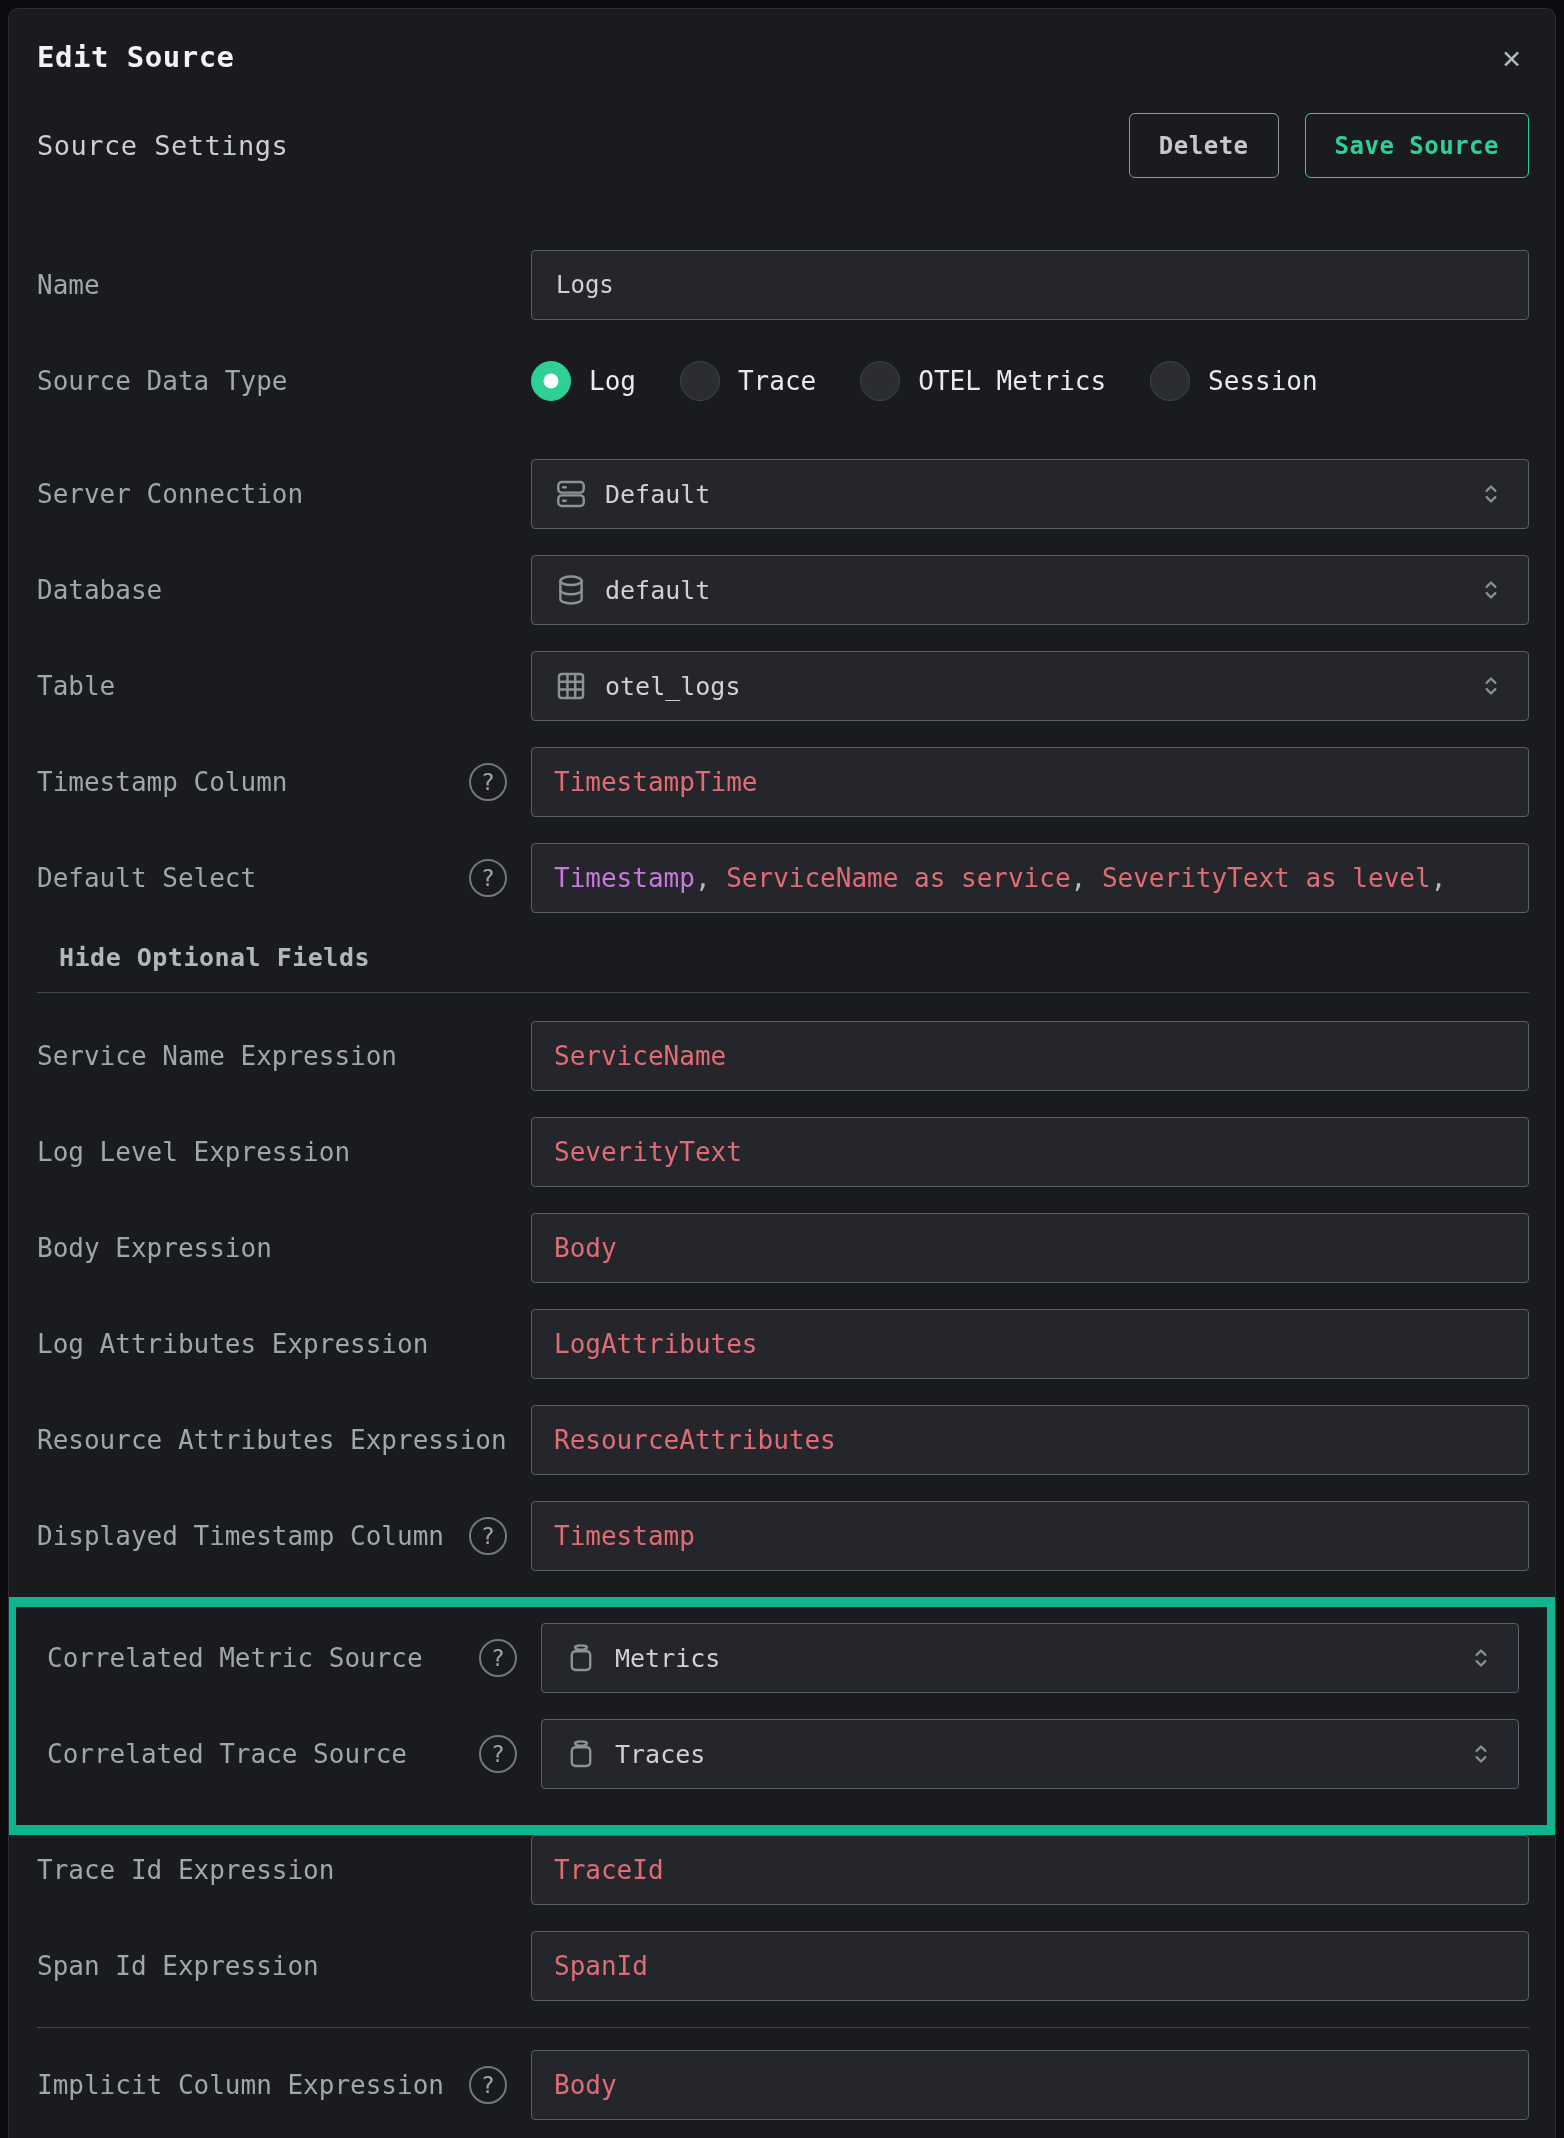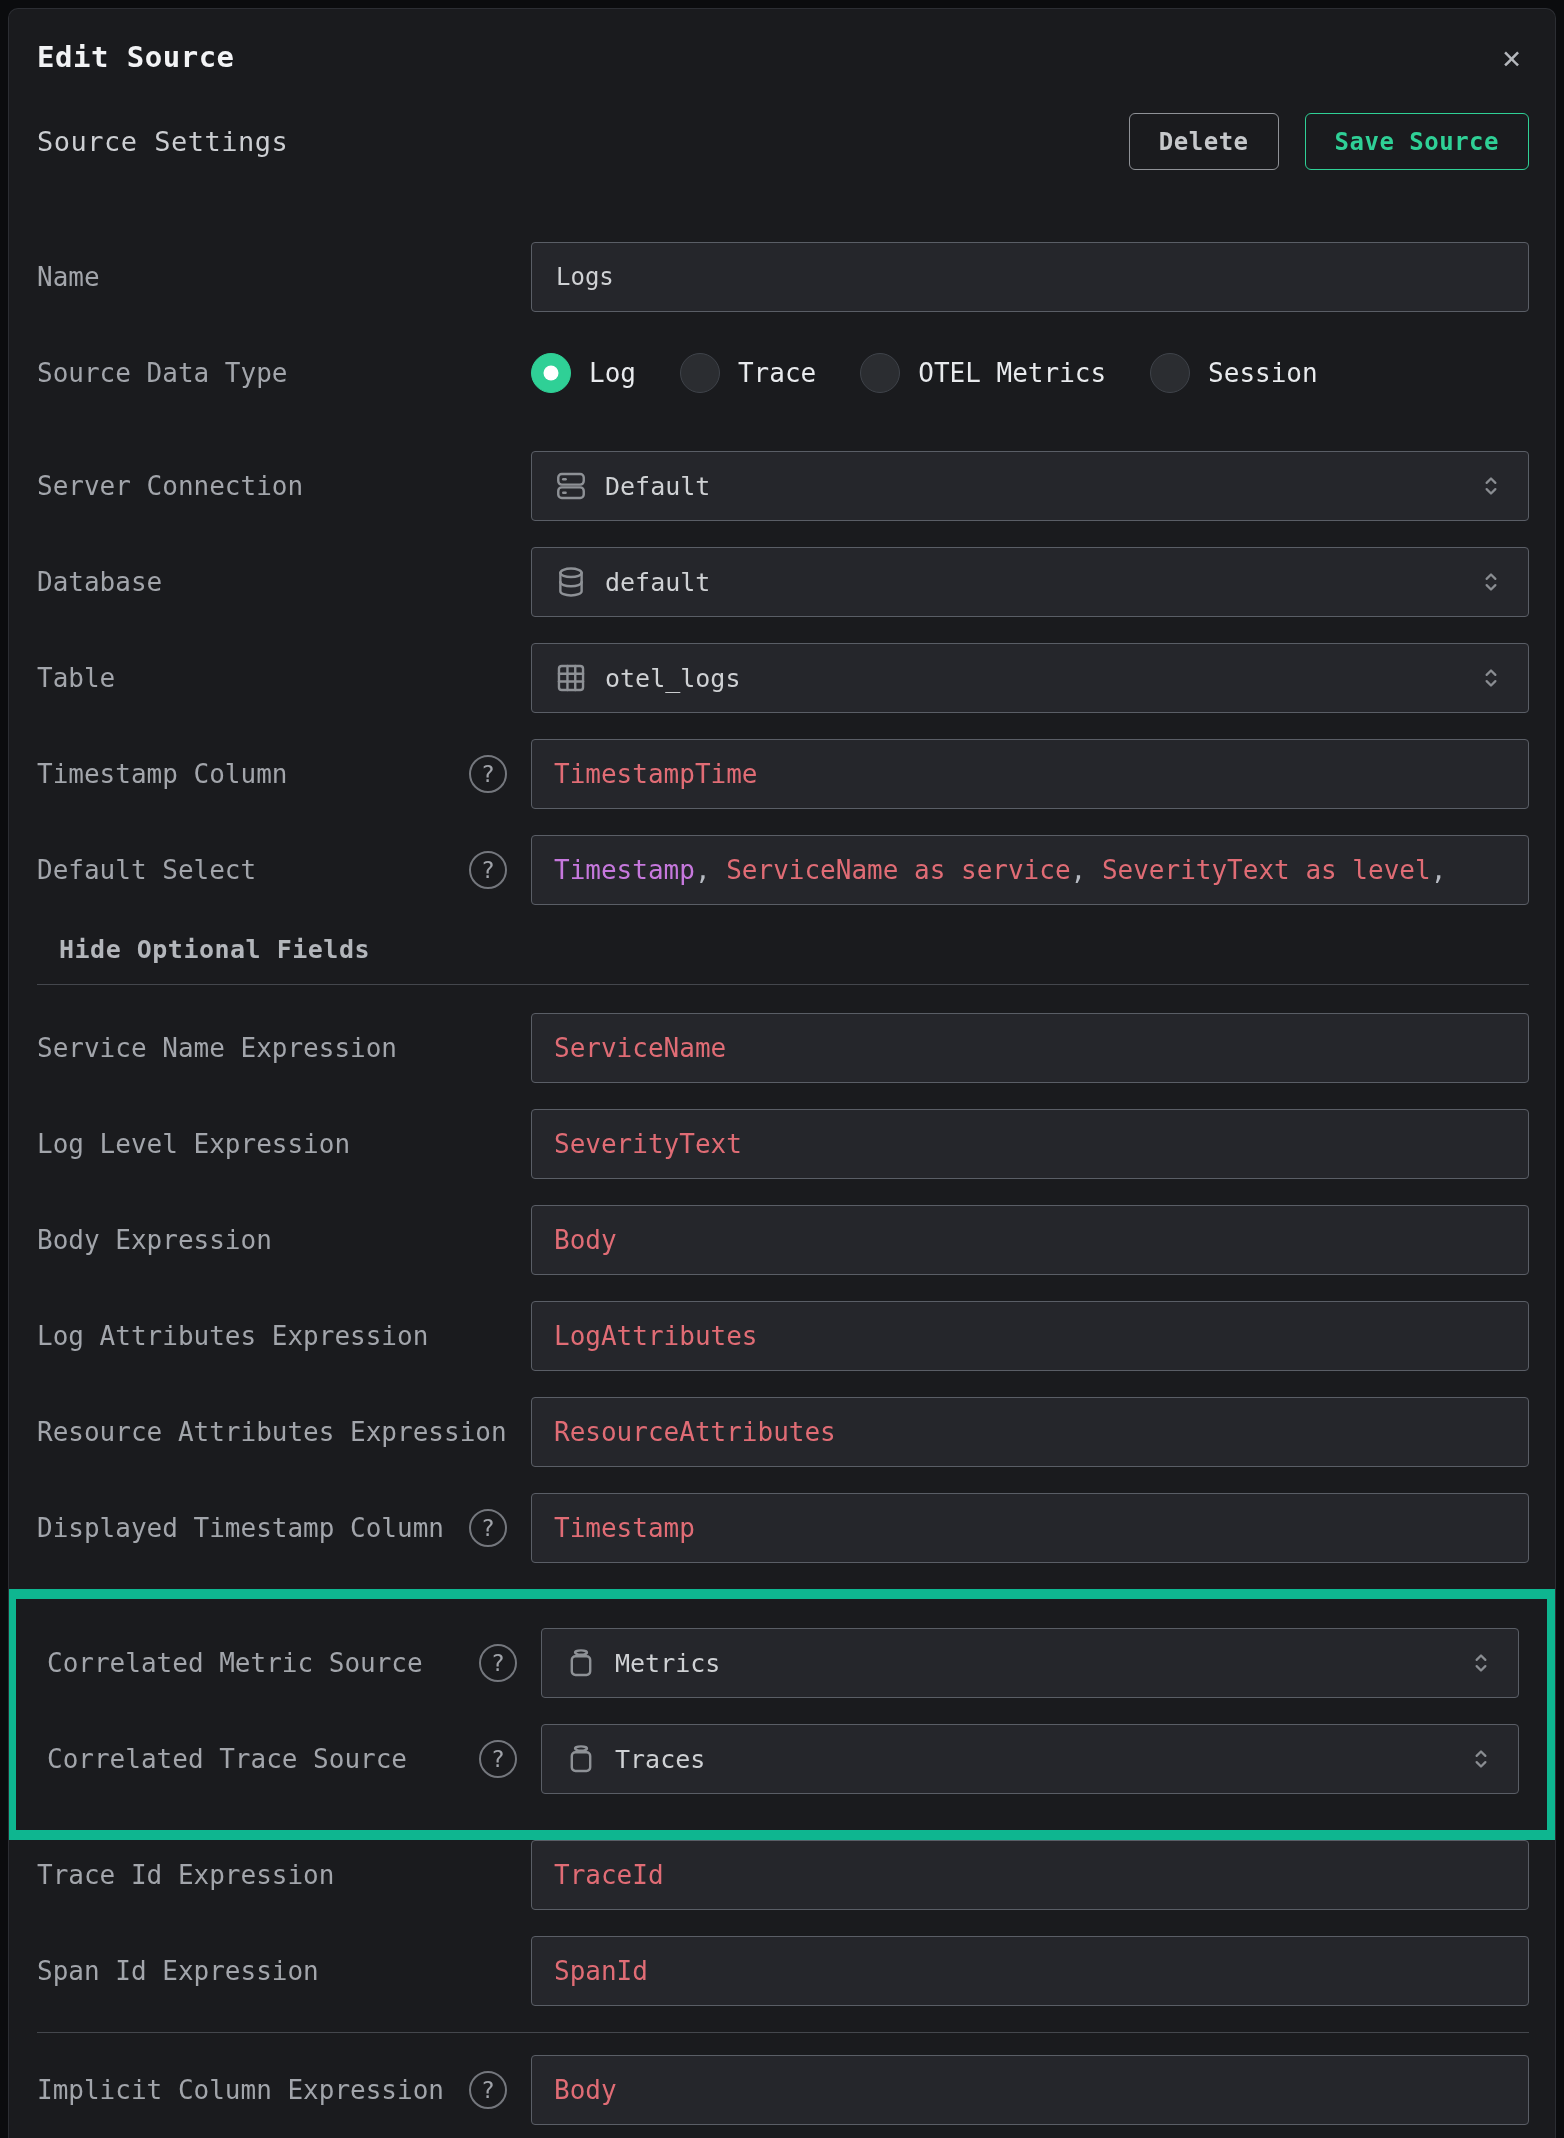--- a/index.html
+++ b/index.html
@@ -42,21 +42,21 @@
   .close-btn{
     background:none;border:none;cursor:pointer;
     color:#b4b7bc;font-size:31px;line-height:40px;padding:0 8px;
     font-family:inherit;
   }
   
   .settings-bar{display:flex;justify-content:space-between;align-items:center;margin-bottom:72px;}
   .section-title{font-size:27px;color:#ccced2;letter-spacing:.5px;}
   .actions{display:flex;gap:26px;}
   .btn{
-    height:57px;padding:0 29px;border-radius:6px;cursor:pointer;
+    height:65px;padding:0 29px;border-radius:6px;cursor:pointer;
     font-family:inherit;font-size:24px;font-weight:700;letter-spacing:.5px;
     background:transparent;display:flex;align-items:center;
   }
   .btn-delete{border:1px solid #8f9297;color:#c6c8cb;}
   .btn-save{border:1px solid var(--accent-green);color:var(--accent-green);}
   
   .row{display:flex;align-items:center;margin-bottom:26px;}
   .label-col{
     flex:0 0 494px;display:flex;align-items:center;justify-content:space-between;
     padding-right:24px;
@@ -104,21 +104,21 @@
   .opt-toggle{
     display:inline-block;margin-left:22px;cursor:pointer;
     font-size:25px;font-weight:700;color:#b3b6bb;letter-spacing:.5px;
   }
   hr.divider{border:none;border-top:1px solid var(--divider);margin:20px 0 0 0;}
   hr.divider-bottom{border:none;border-top:1px solid var(--divider);margin:0 0 22px 0;}
   
   .highlight-box{
     border:10px solid var(--highlight-teal);border-radius:2px;
     margin:0 -28px 0 -31px;
-    padding:29px 28px 20px 31px;
+    padding:16px 28px 20px 31px;
   }
   .highlight-box .row:last-child{margin-bottom:16px;}
 </style>
 </head>
 <body>
 
 <svg width="0" height="0" style="position:absolute" aria-hidden="true">
   <defs>
     <g id="svg-server" fill="none" stroke="currentColor" stroke-width="1.7" stroke-linecap="round">
       <rect x="3" y="3.5" width="18" height="7.5" rx="2.5"></rect>

